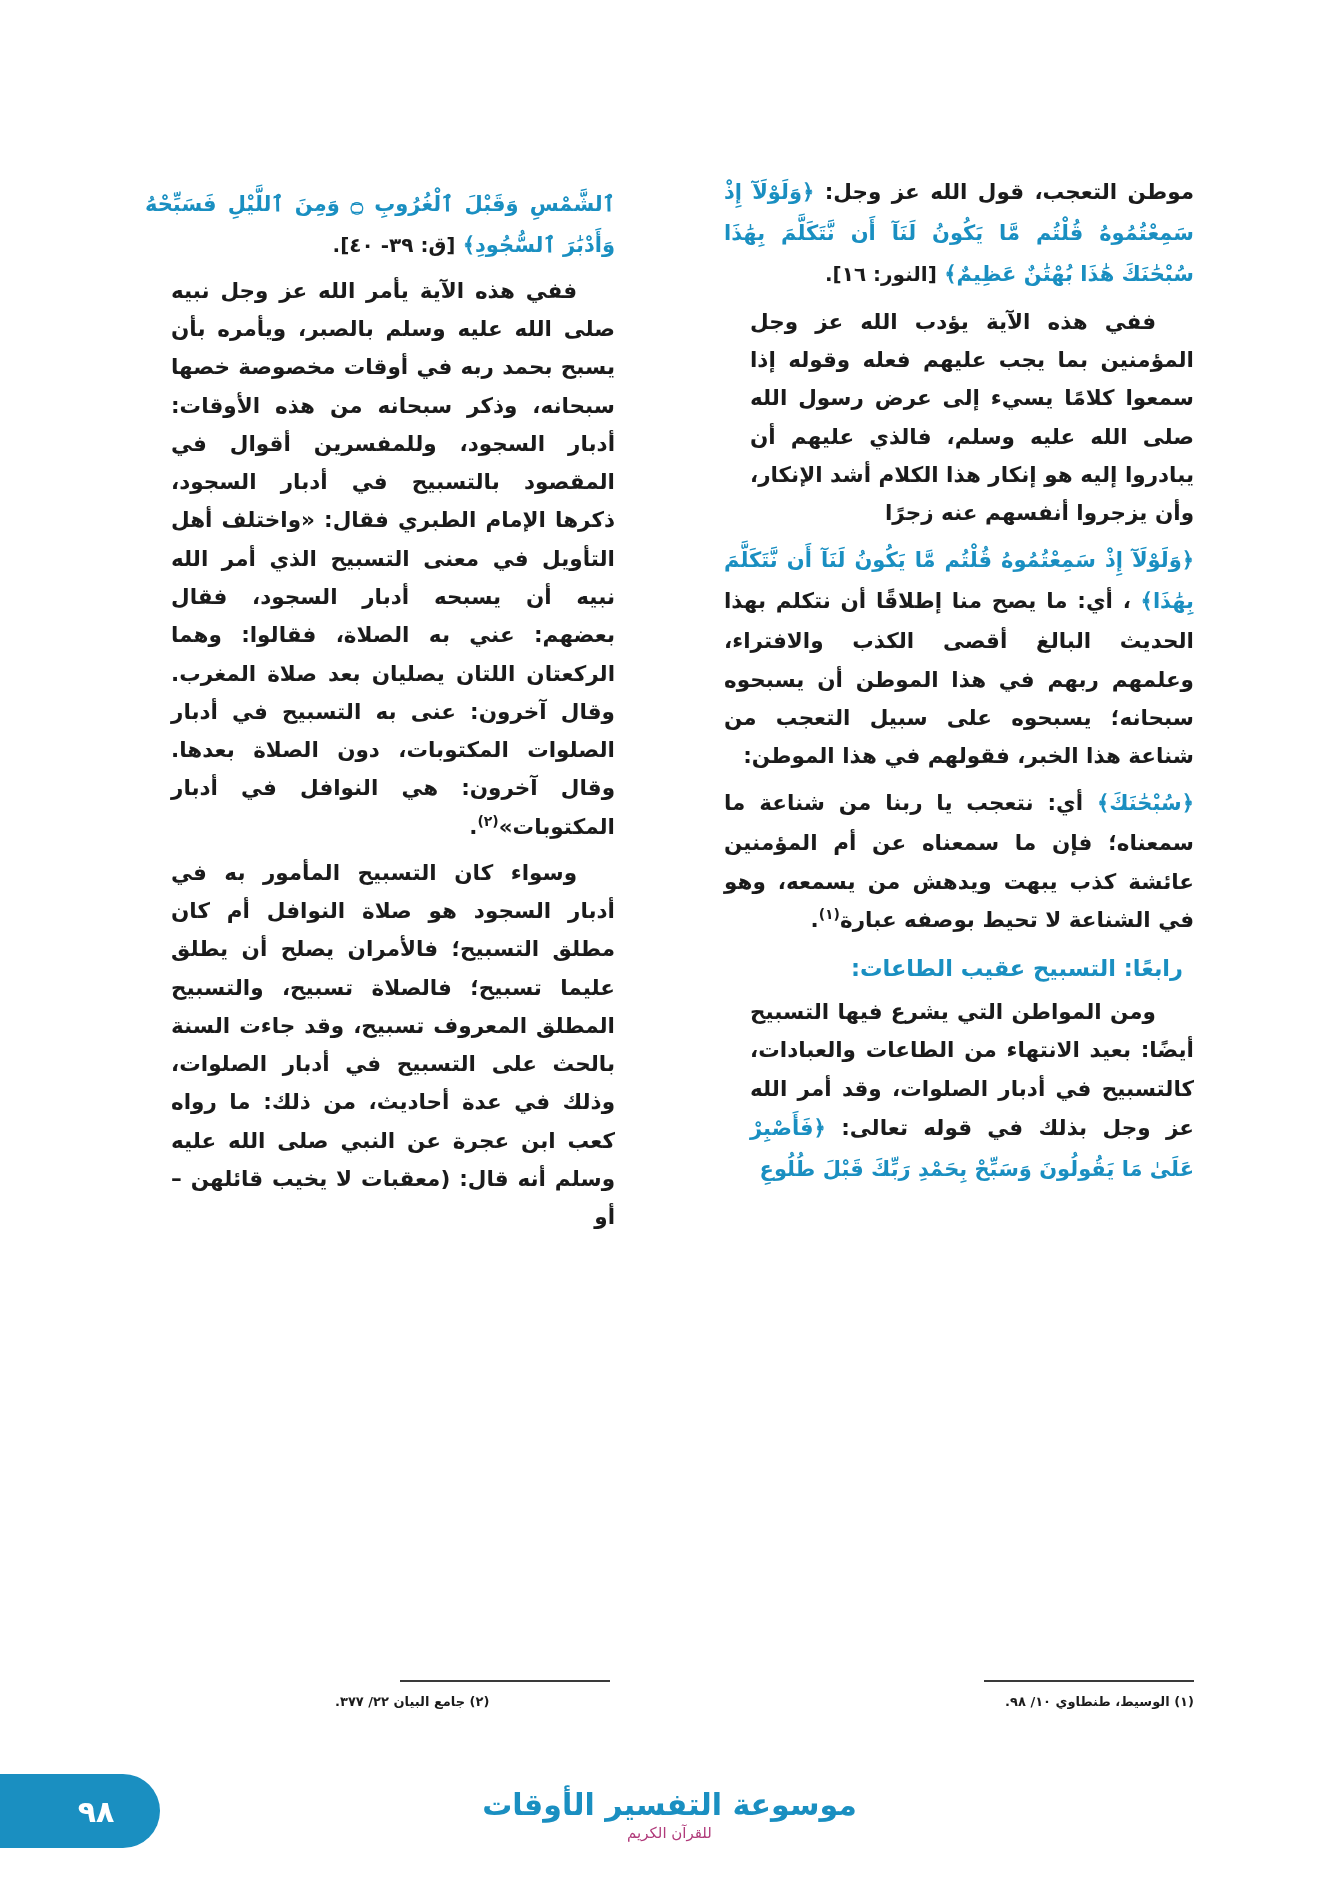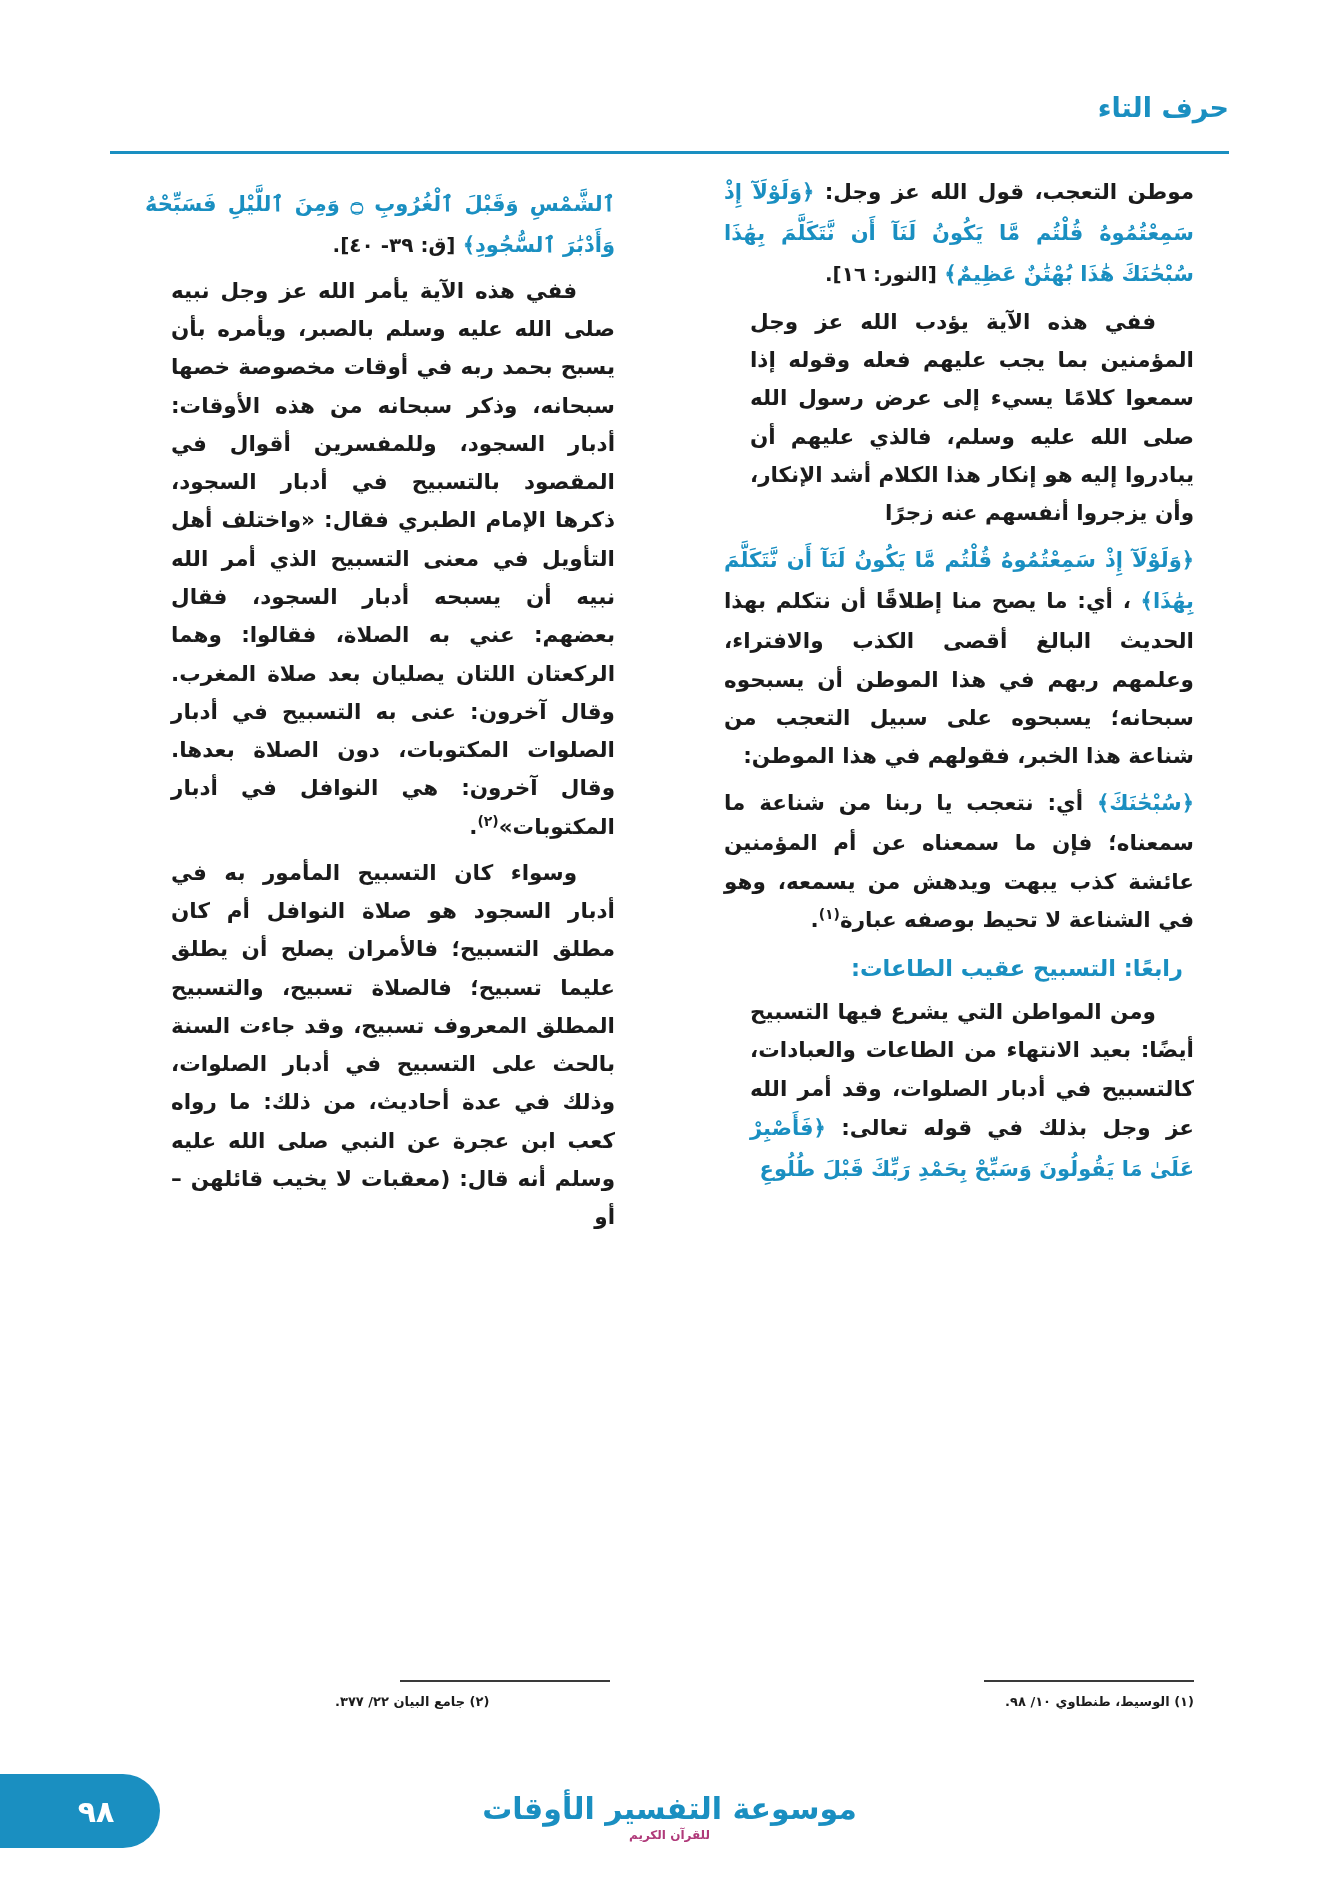--- a/index.html
+++ b/index.html
@@ -151,23 +151,23 @@
   }
   .logo-main {
     font-size: 30px;
     color: #1a8fc1;
     font-weight: bold;
     letter-spacing: 1px;
     direction: rtl;
   }
   .logo-sub {
     margin-top: 2px;
-    font-size: 12px;
+    font-size: 15px;
     color: #b03a7a;
-    font-weight: bold;
+    font-weight: normal;
     direction: rtl;
   }
   .page-num-badge {
     position: absolute;
     bottom: 42px;
     left: 0;
     width: 128px;
     height: 74px;
     background: #1a8fc1;
     border-radius: 0 40px 40px 0;
@@ -179,24 +179,20 @@
     justify-content: center;
     direction: rtl;
     padding-left: 32px;
   }
 </style>
 </head>
 <body>
 
 <div class="page">
 
-  <div class="header">
-    <div class="header-title">حرف التاء</div>
-    <div class="header-rule"></div>
-  </div>
 
   <div class="body-area">
 
     <div class="col col-right">
 
       <p class="para">
         <span>موطن التعجب، قول الله عز وجل: </span>
         <span class="quran">﴿وَلَوْلَآ إِذْ سَمِعْتُمُوهُ قُلْتُم مَّا يَكُونُ لَنَآ أَن نَّتَكَلَّمَ بِهَٰذَا سُبْحَٰنَكَ هَٰذَا بُهْتَٰنٌ عَظِيمٌ﴾</span>
         <span class="ref">[النور: ١٦].</span>
       </p>

